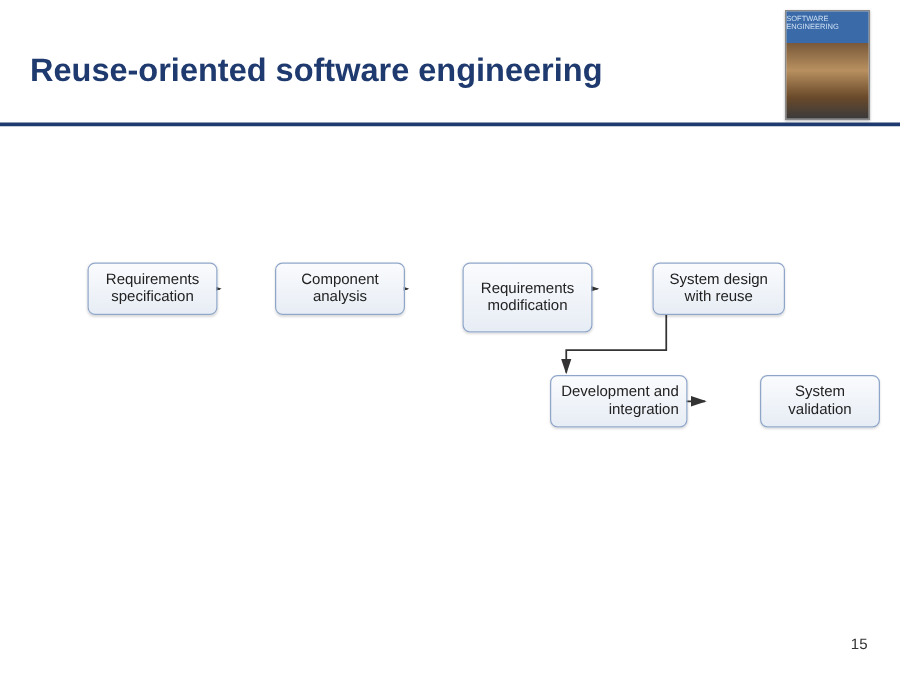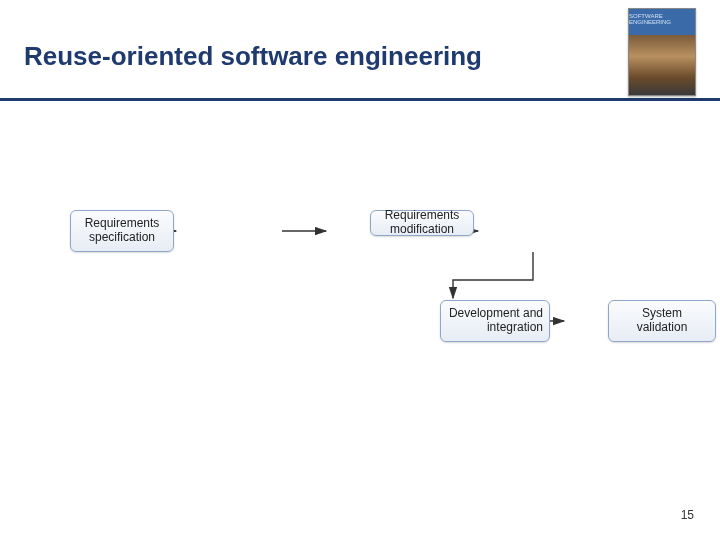--- a/index.html
+++ b/index.html
@@ -64,24 +64,24 @@
     justify-content: center;
     text-align: center;
     font-size: 12px;
     color: #222;
     line-height: 1.15;
     padding: 4px 6px;
     margin-left: 42px;
   }
   .n1 { left: 28px;  top: 30px; width: 104px; height: 42px; }
   .n2 { left: 178px; top: 30px; width: 104px; height: 42px; }
-  .n3 { left: 328px; top: 30px; width: 104px; height: 26px; }
+  .n3 { left: 328px; top: 30px; width: 104px; height: 56px; }
   .n4 { left: 480px; top: 30px; width: 106px; height: 42px; }
   .n5 { left: 398px; top: 120px; width: 110px; height: 42px; text-align: right; }
-  .n6 { left: 566px; top: 120px; width: 108px; height: 42px; }
+  .n6 { left: 566px; top: 120px; width: 96px; height: 42px; }
   .footer {
     position: absolute;
     bottom: 18px;
     left: 0;
     width: 720px;
     display: flex;
     justify-content: space-between;
     padding: 0 26px;
     font-size: 12px;
     color: #333;
@@ -113,22 +113,28 @@
     <line x1="132" y1="51" x2="176" y2="51" stroke="#333" stroke-width="1.4" marker-end="url(#arrow)"></line>
     <line x1="282" y1="51" x2="326" y2="51" stroke="#333" stroke-width="1.4" marker-end="url(#arrow)"></line>
     <line x1="432" y1="51" x2="478" y2="51" stroke="#333" stroke-width="1.4" marker-end="url(#arrow)"></line>
     <path d="M533 72 L533 100 L453 100 L453 118" fill="none" stroke="#333" stroke-width="1.4" marker-end="url(#arrow)"></path>
     <line x1="508" y1="141" x2="564" y2="141" stroke="#333" stroke-width="1.4" marker-end="url(#arrow)"></line>
   </svg>
 
   <div class="node n1">
       <span>Requirements specification</span>
     </div>
+  <div class="node n2">
+      <span>Component analysis</span>
+    </div>
   <div class="node n3">
       <span>Requirements modification</span>
+    </div>
+  <div class="node n4">
+      <span>System design with reuse</span>
     </div>
   <div class="node n5">
       <span>Development and integration</span>
     </div>
   <div class="node n6">
       <span>System validation</span>
     </div>
 </div>
 
 <div class="footer">

